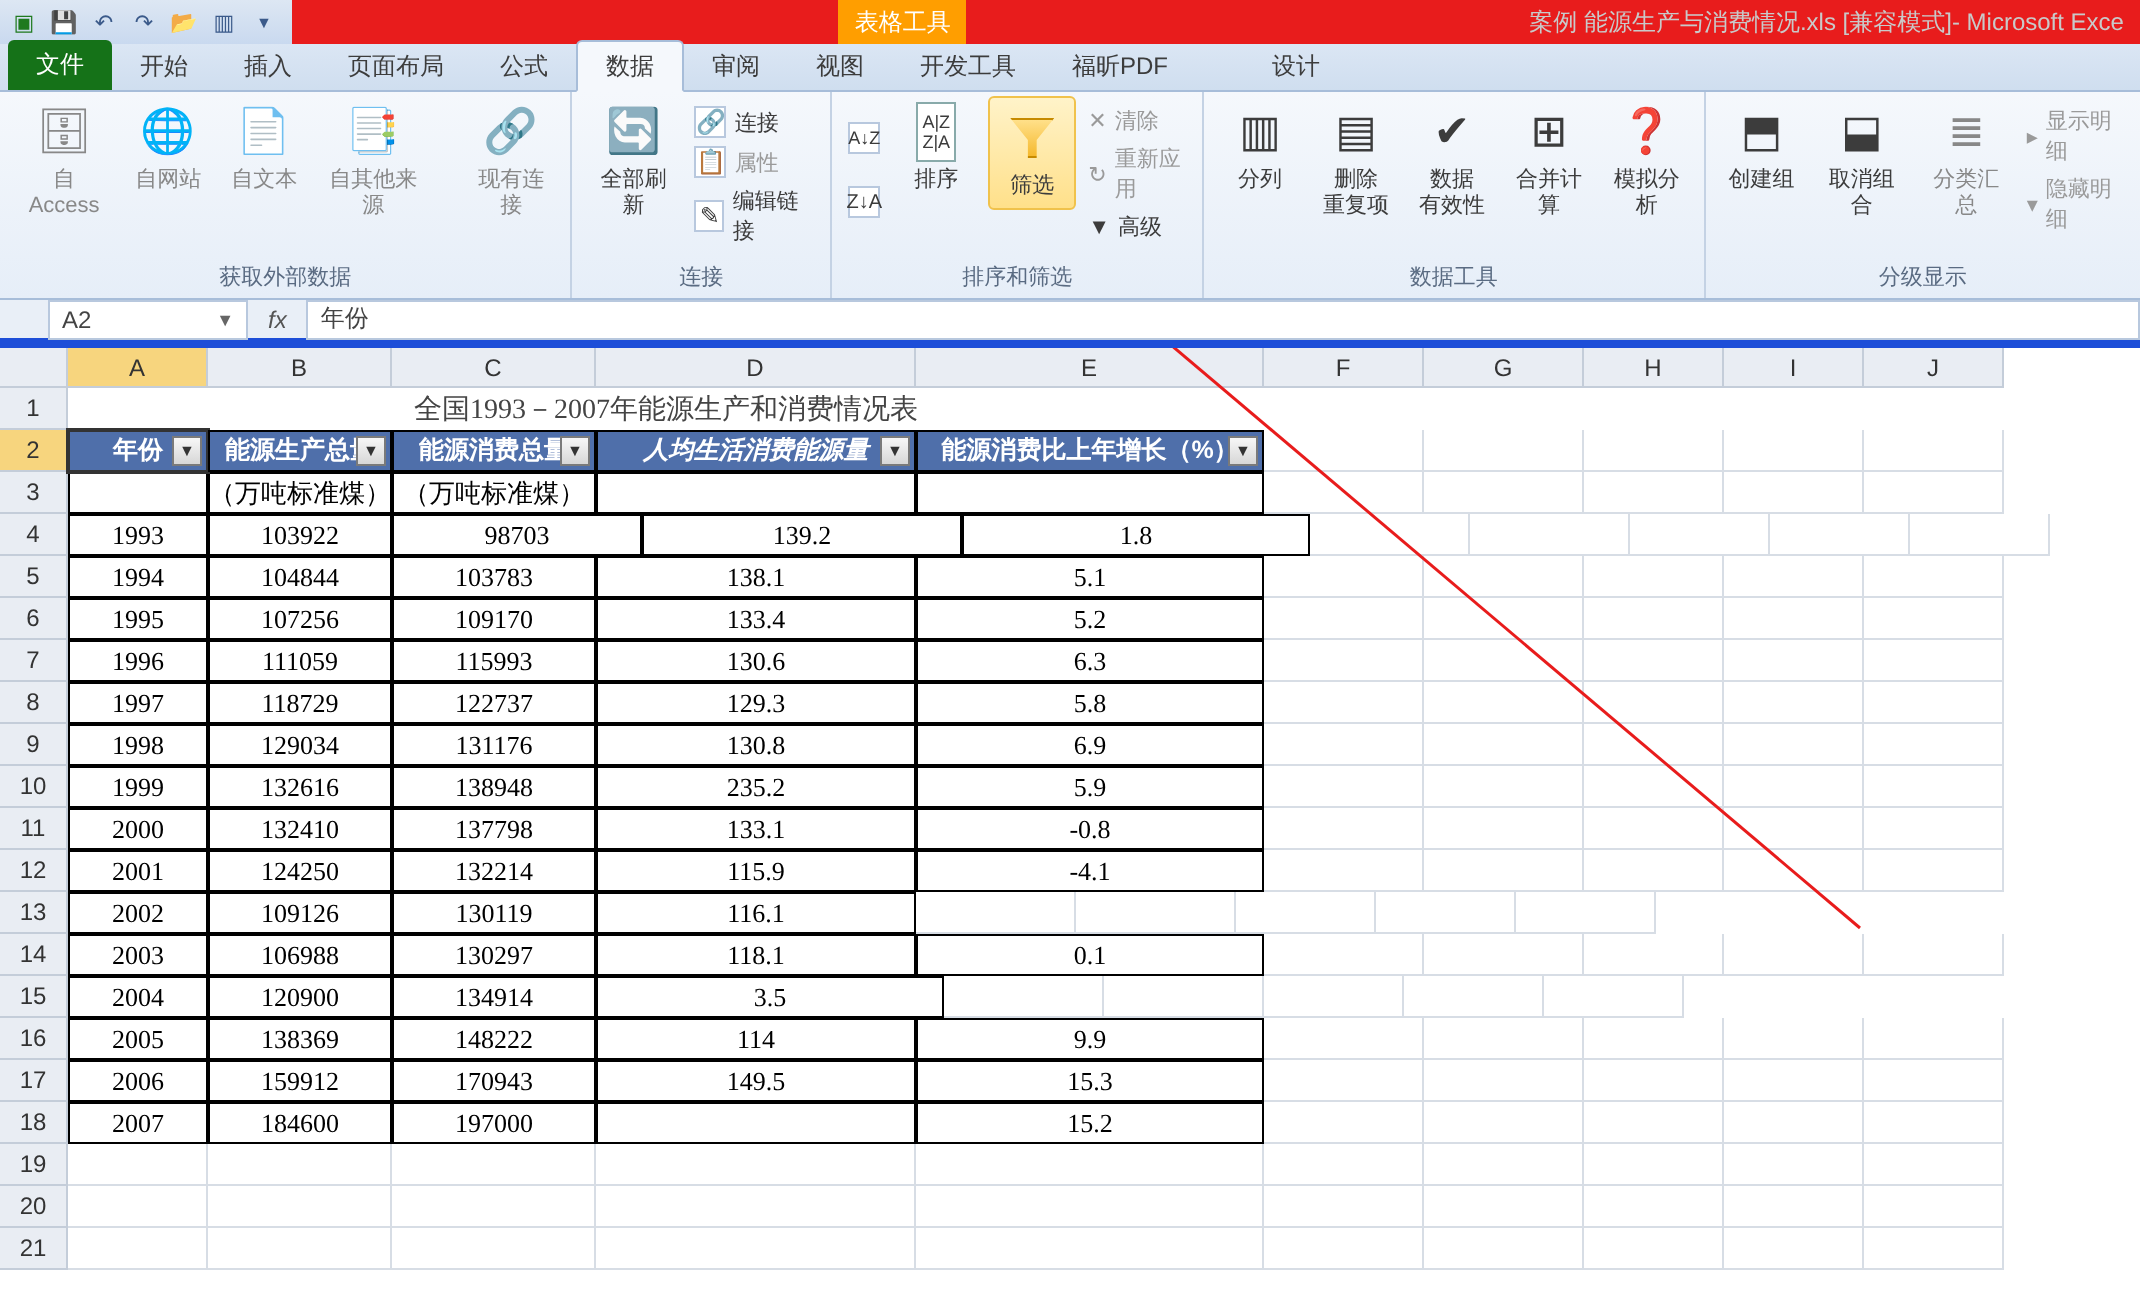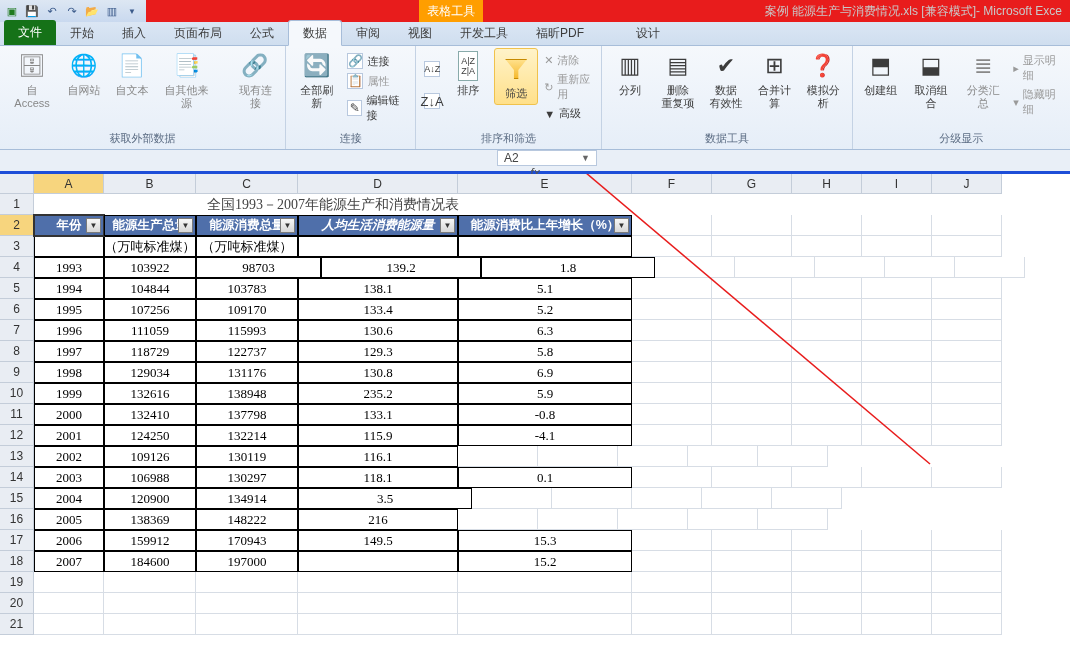--- a/index.html
+++ b/index.html
@@ -23,21 +23,21 @@
   .rb-btn.enabled { color:#3c3c3c;}
   .rb-btn .big-ico { width:32px; height:32px; display:flex; align-items:center; justify-content:center; font-size:22px;}
   .rb-btn .lbl { text-align:center; line-height:13px;}
   .small-stack { display:flex; flex-direction:column; gap:2px; padding-top:4px;}
   .small-item { display:flex; align-items:center; gap:4px; font-size:11px; color:#3c3c3c; padding:1px 2px;}
   .small-item.disabled { color:#9a9a9a;}
   .small-item .sico { width:16px; height:16px; display:inline-flex; align-items:center; justify-content:center; font-size:12px; border:1px solid #b8c8de; background:#fff;}
   .filter-ico { position:relative;}
   .filter-funnel { width:22px; height:20px; background:linear-gradient(#ffe08a,#f5b92e); clip-path:polygon(0 0,100% 0,60% 55%,60% 100%,40% 100%,40% 55%); border:1px solid #c68a00;}
   .filter-btn { background:linear-gradient(#fff3c9,#ffe08a); border:1px solid #f0c24c; border-radius:3px; padding:4px 6px;}
-  .formula-bar { height:24px; background:#e9eff7; border-bottom:3px solid #1d4ed8; display:flex; align-items:center;flex-direction:column;}
+  .formula-bar { height:24px; background:#e9eff7; border-bottom:5px solid #1d4ed8; display:flex; align-items:center;}
   .namebox { width:100px; height:20px; background:#fff; border:1px solid #b8c8de; margin-left:24px; display:flex; align-items:center; padding:0 6px; font-size:12px;}
   .namebox .dd { margin-left:auto; color:#666; font-size:9px;}
   .fb-icons { display:flex; align-items:center; gap:6px; padding:0 10px; color:#888;}
   .fx { font-style:italic; font-size:12px; color:#555;}
   .fb-input { flex:1; height:20px; background:#fff; border:1px solid #b8c8de; padding:0 6px; font-size:12px; display:flex; align-items:center;}
   .grid-area { position:relative; height:477px; background:#fff; display:flex;}
   .corner { width:34px; height:20px; background:#e9edf3; border-right:1px solid #c4cdd9; border-bottom:1px solid #c4cdd9;}
   .col-headers { display:flex; height:20px;}
   .ch { background:#e9edf3; border-right:1px solid #c4cdd9; border-bottom:1px solid #c4cdd9; text-align:center; font-size:12px; color:#333; line-height:20px;}
   .ch.active { background:#f7d57e;}
@@ -143,21 +143,21 @@
     <div class="group-label">连接</div>
   </div>
 
   <div class="group">
     <div class="group-body">
       <div class="small-stack" style="padding-top:12px;gap:14px;">
         <div class="small-item">
             <span class="sico" style="font-size:9px;">A↓Z</span>
           </div>
         <div class="small-item">
-            <span class="sico" style="font-size:13px;">Z↓A</span>
+            <span class="sico" style="font-size:10px;">Z↓A</span>
           </div>
       </div>
       <div class="rb-btn enabled">
           <div class="big-ico">
             <span style="border:1px solid #8aa;padding:4px 2px;font-size:9px;background:#fff;">A|Z<br>Z|A</span>
           </div>
           <div class="lbl">排序</div>
         </div>
       <div class="rb-btn enabled filter-btn">
           <div class="big-ico filter-ico">
@@ -481,21 +481,22 @@
             <div class="cell " style="width: 80px;"></div>
             <div class="cell " style="width: 80px;"></div>
             <div class="cell " style="width: 70px;"></div>
             <div class="cell " style="width: 70px;"></div>
             <div class="cell " style="width: 70px;"></div>
           </div>
           <div class="row">
             <div class="cell data-cell" style="width: 70px;">2005</div>
             <div class="cell data-cell" style="width: 92px;">138369</div>
             <div class="cell data-cell" style="width: 102px;">148222</div>
-            <div class="cell data-cell" style="width: 160px;">216</div>
+            <div class="cell data-cell" style="width: 160px;">114</div>
+            <div class="cell data-cell" style="width: 174px;">9.9</div>
             <div class="cell " style="width: 80px;"></div>
             <div class="cell " style="width: 80px;"></div>
             <div class="cell " style="width: 70px;"></div>
             <div class="cell " style="width: 70px;"></div>
             <div class="cell " style="width: 70px;"></div>
           </div>
           <div class="row">
             <div class="cell data-cell" style="width: 70px;">2006</div>
             <div class="cell data-cell" style="width: 92px;">159912</div>
             <div class="cell data-cell" style="width: 102px;">170943</div>

